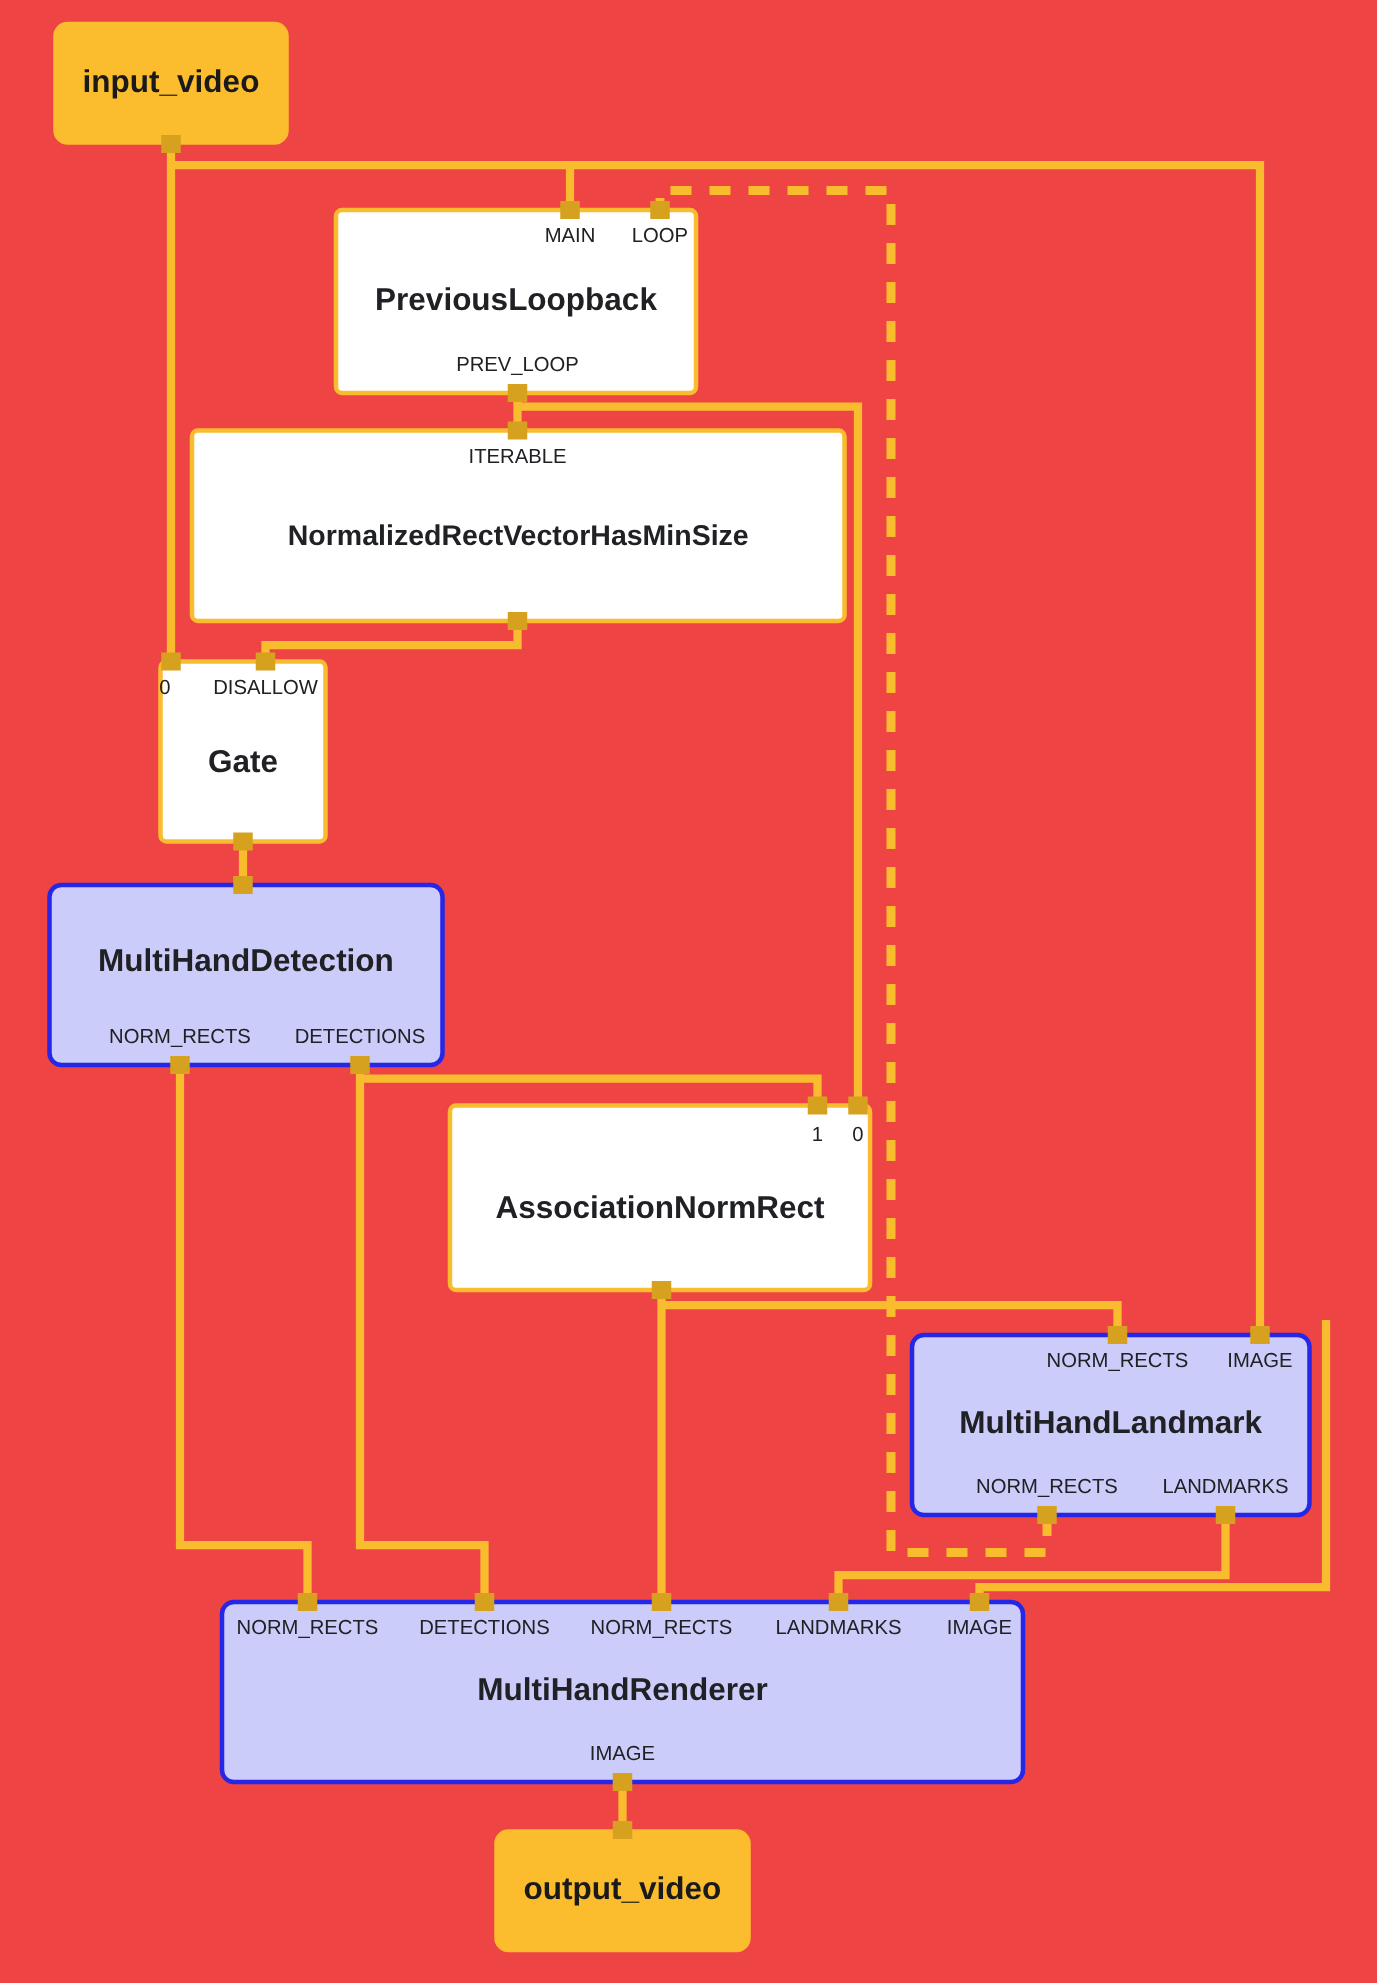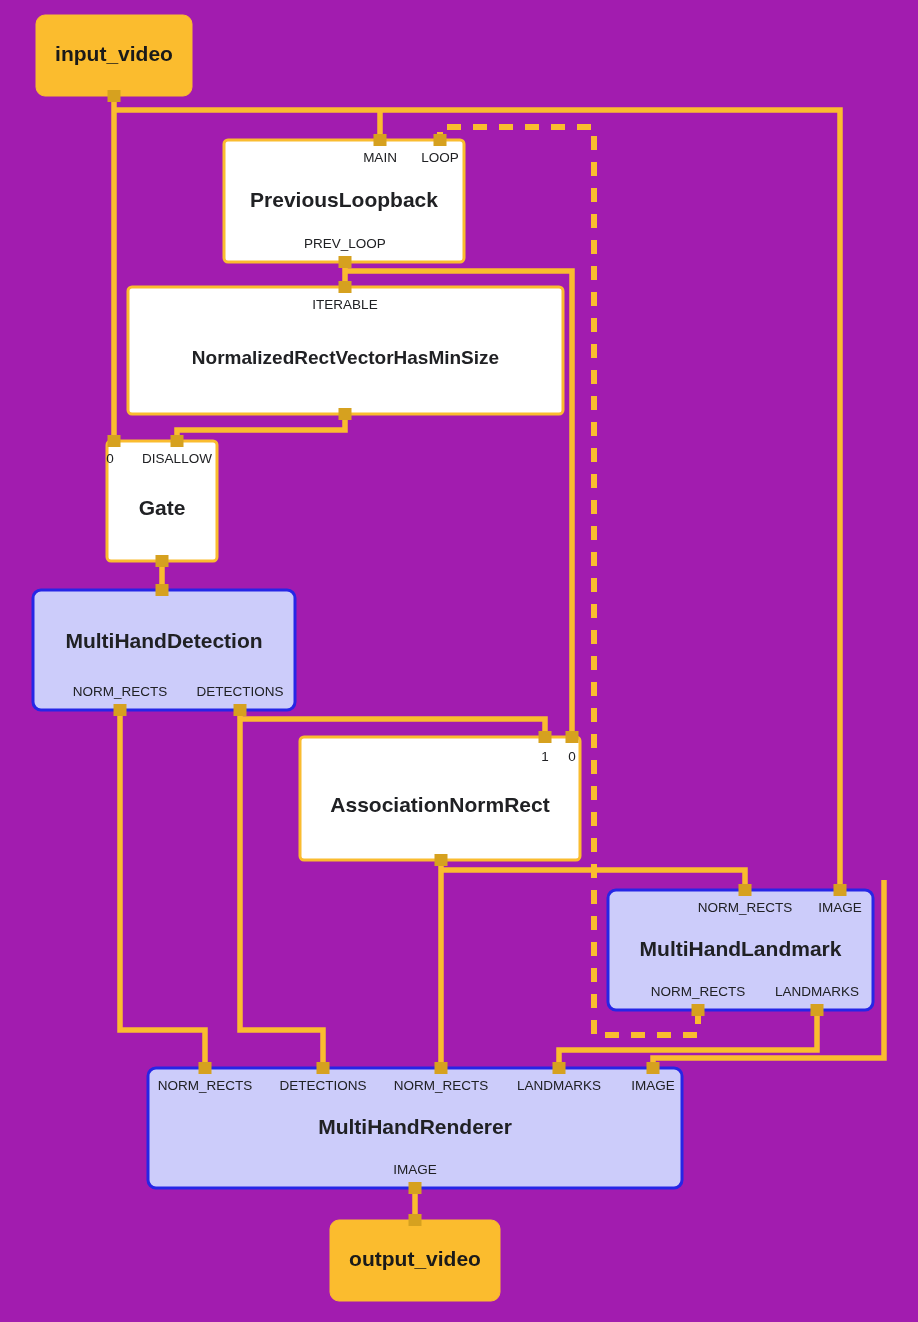--- a/index.html
+++ b/index.html
@@ -1,18 +1,18 @@
 <!DOCTYPE html>
 <html><head>
 <meta charset="utf-8">
 <title>MediaPipe Graph</title>
 <style>
   html,body{margin:0;padding:0;background:#ffffff;}
   body{font-family:"Liberation Sans",sans-serif;}
-  #graph-root{position:relative;width:918px;height:1322px;background:#a21caf;overflow:hidden;}
+  #graph-root{position:relative;width:918px;height:1322px;background:#ef4444;overflow:hidden;}
   svg{display:block;}
   .node-title{font-weight:bold;font-size:21px;fill:#202124;text-anchor:middle;dominant-baseline:middle;}
   .node-title.small{font-size:19px;}
   .io-text{font-size:13.5px;fill:#202124;text-anchor:middle;dominant-baseline:middle;font-weight:normal;}
   .src-title{font-weight:bold;font-size:21px;fill:#1a1a1a;text-anchor:middle;dominant-baseline:middle;}
   .wire{fill:none;stroke:#fabc2f;stroke-width:5.5;stroke-linecap:butt;stroke-linejoin:miter;}
   .wire-dashed{fill:none;stroke:#fabc2f;stroke-width:6;stroke-dasharray:14 12;stroke-linecap:butt;}
   .port{fill:#d6a11f;}
   .calcbox{fill:#ffffff;stroke:#fabc2f;stroke-width:3;}
   .subbox{fill:#ccccfa;stroke:#2626e6;stroke-width:3;}

